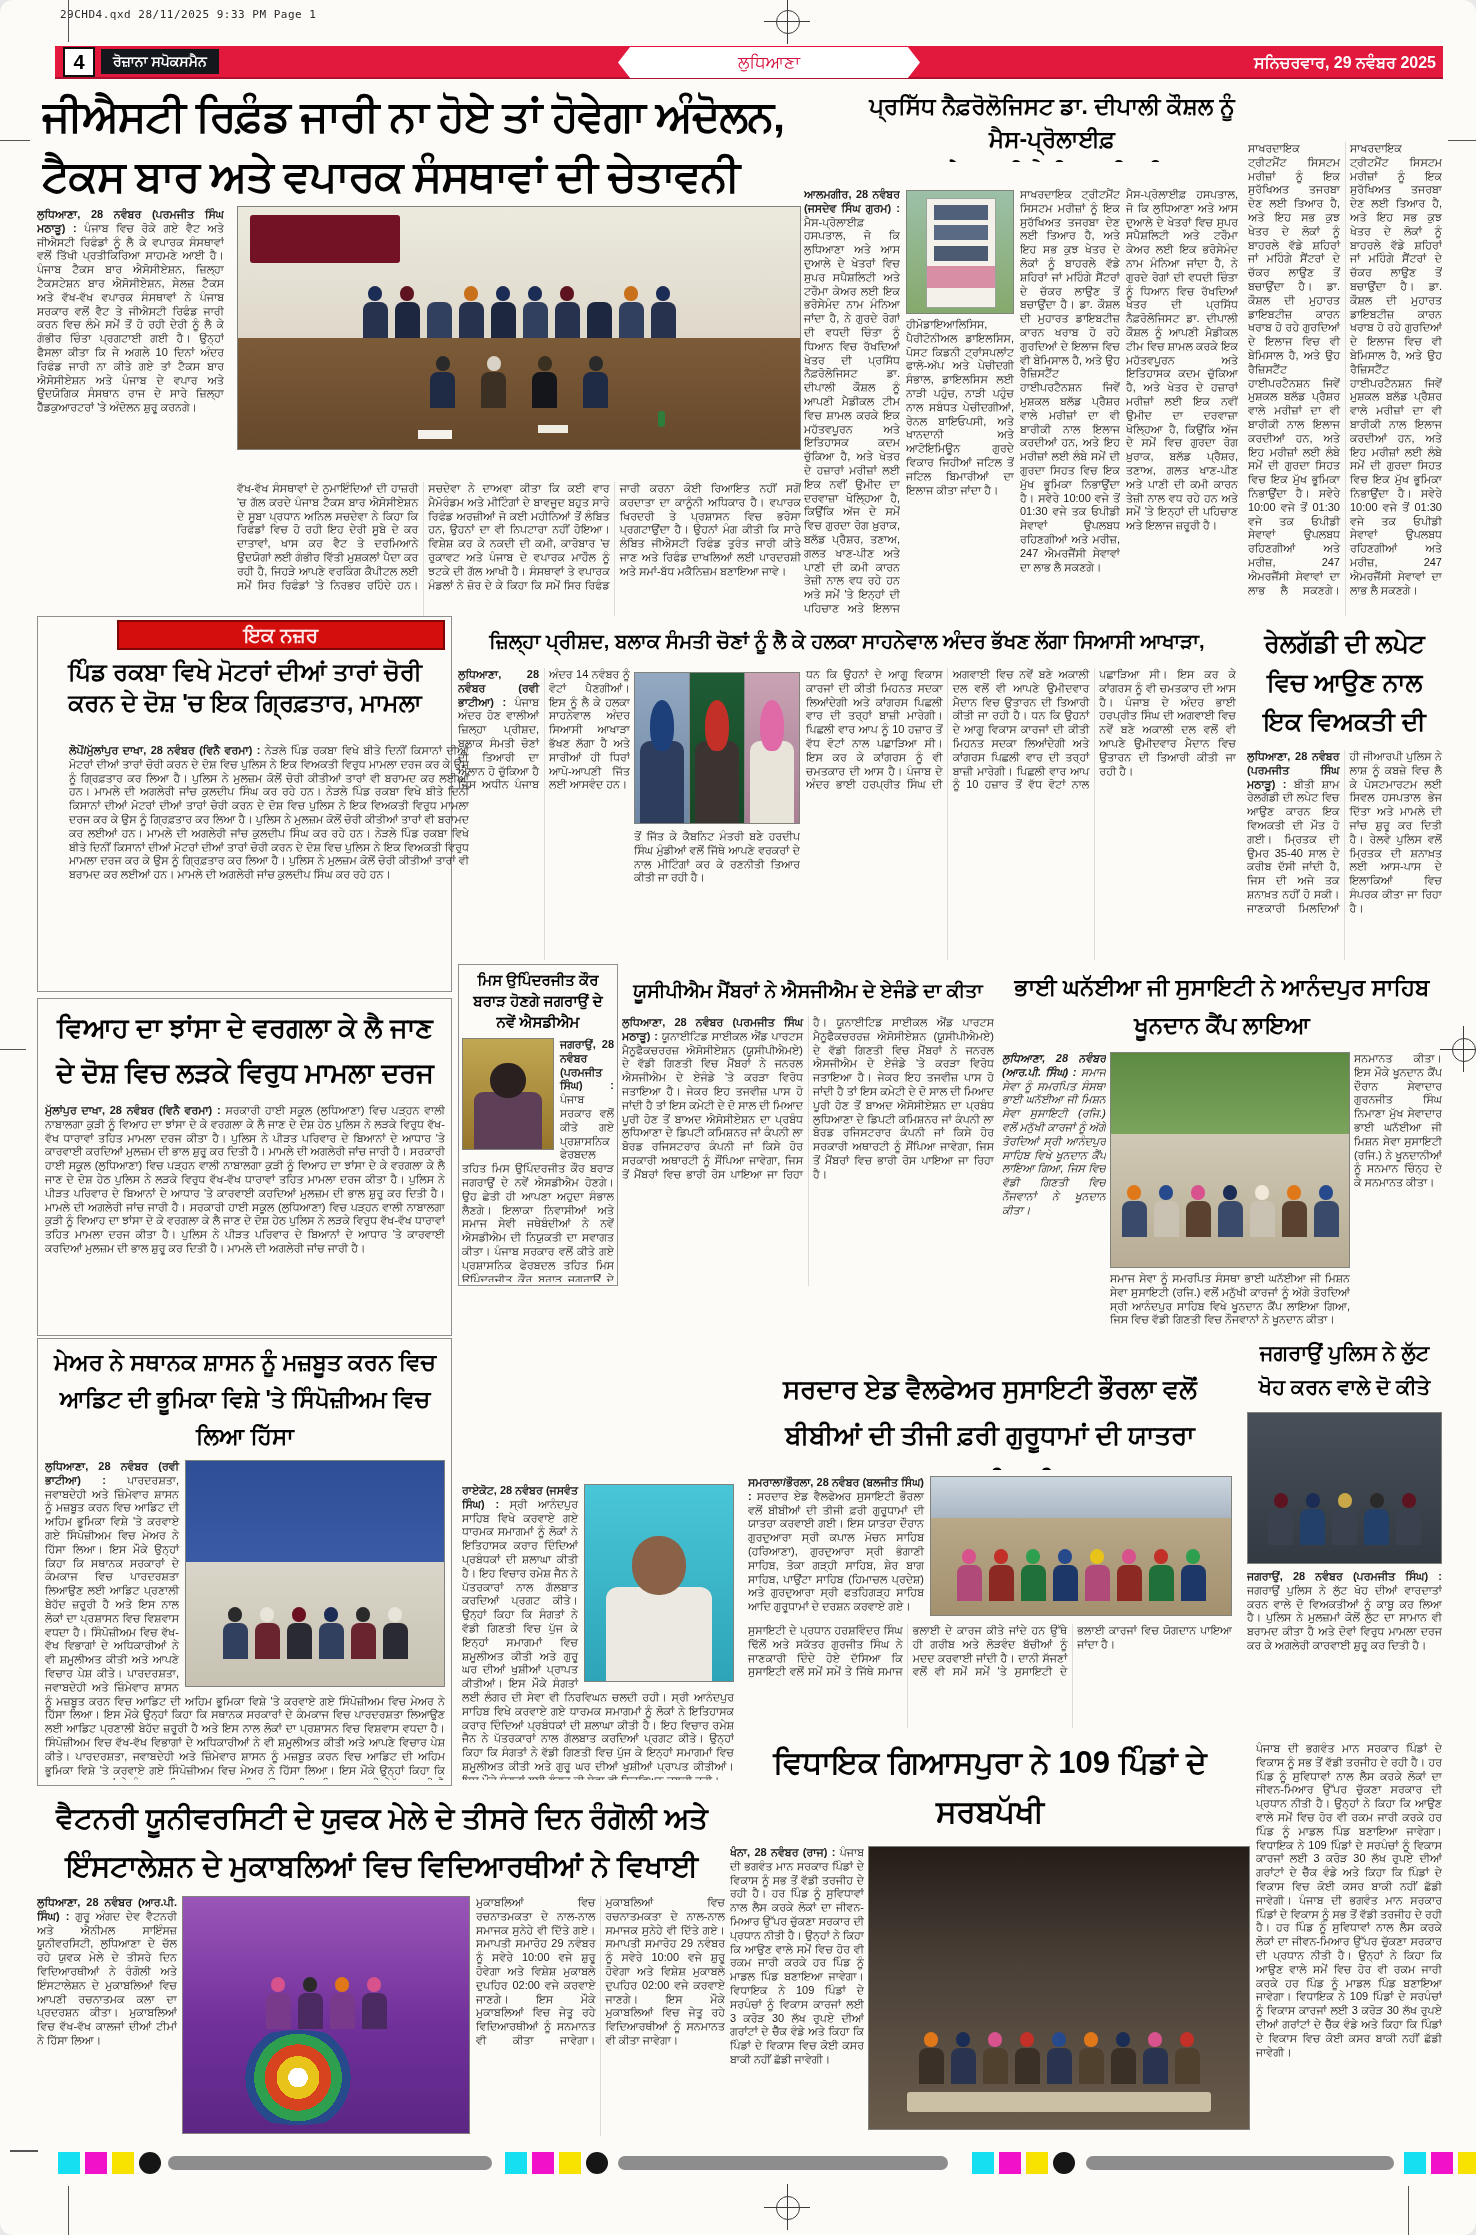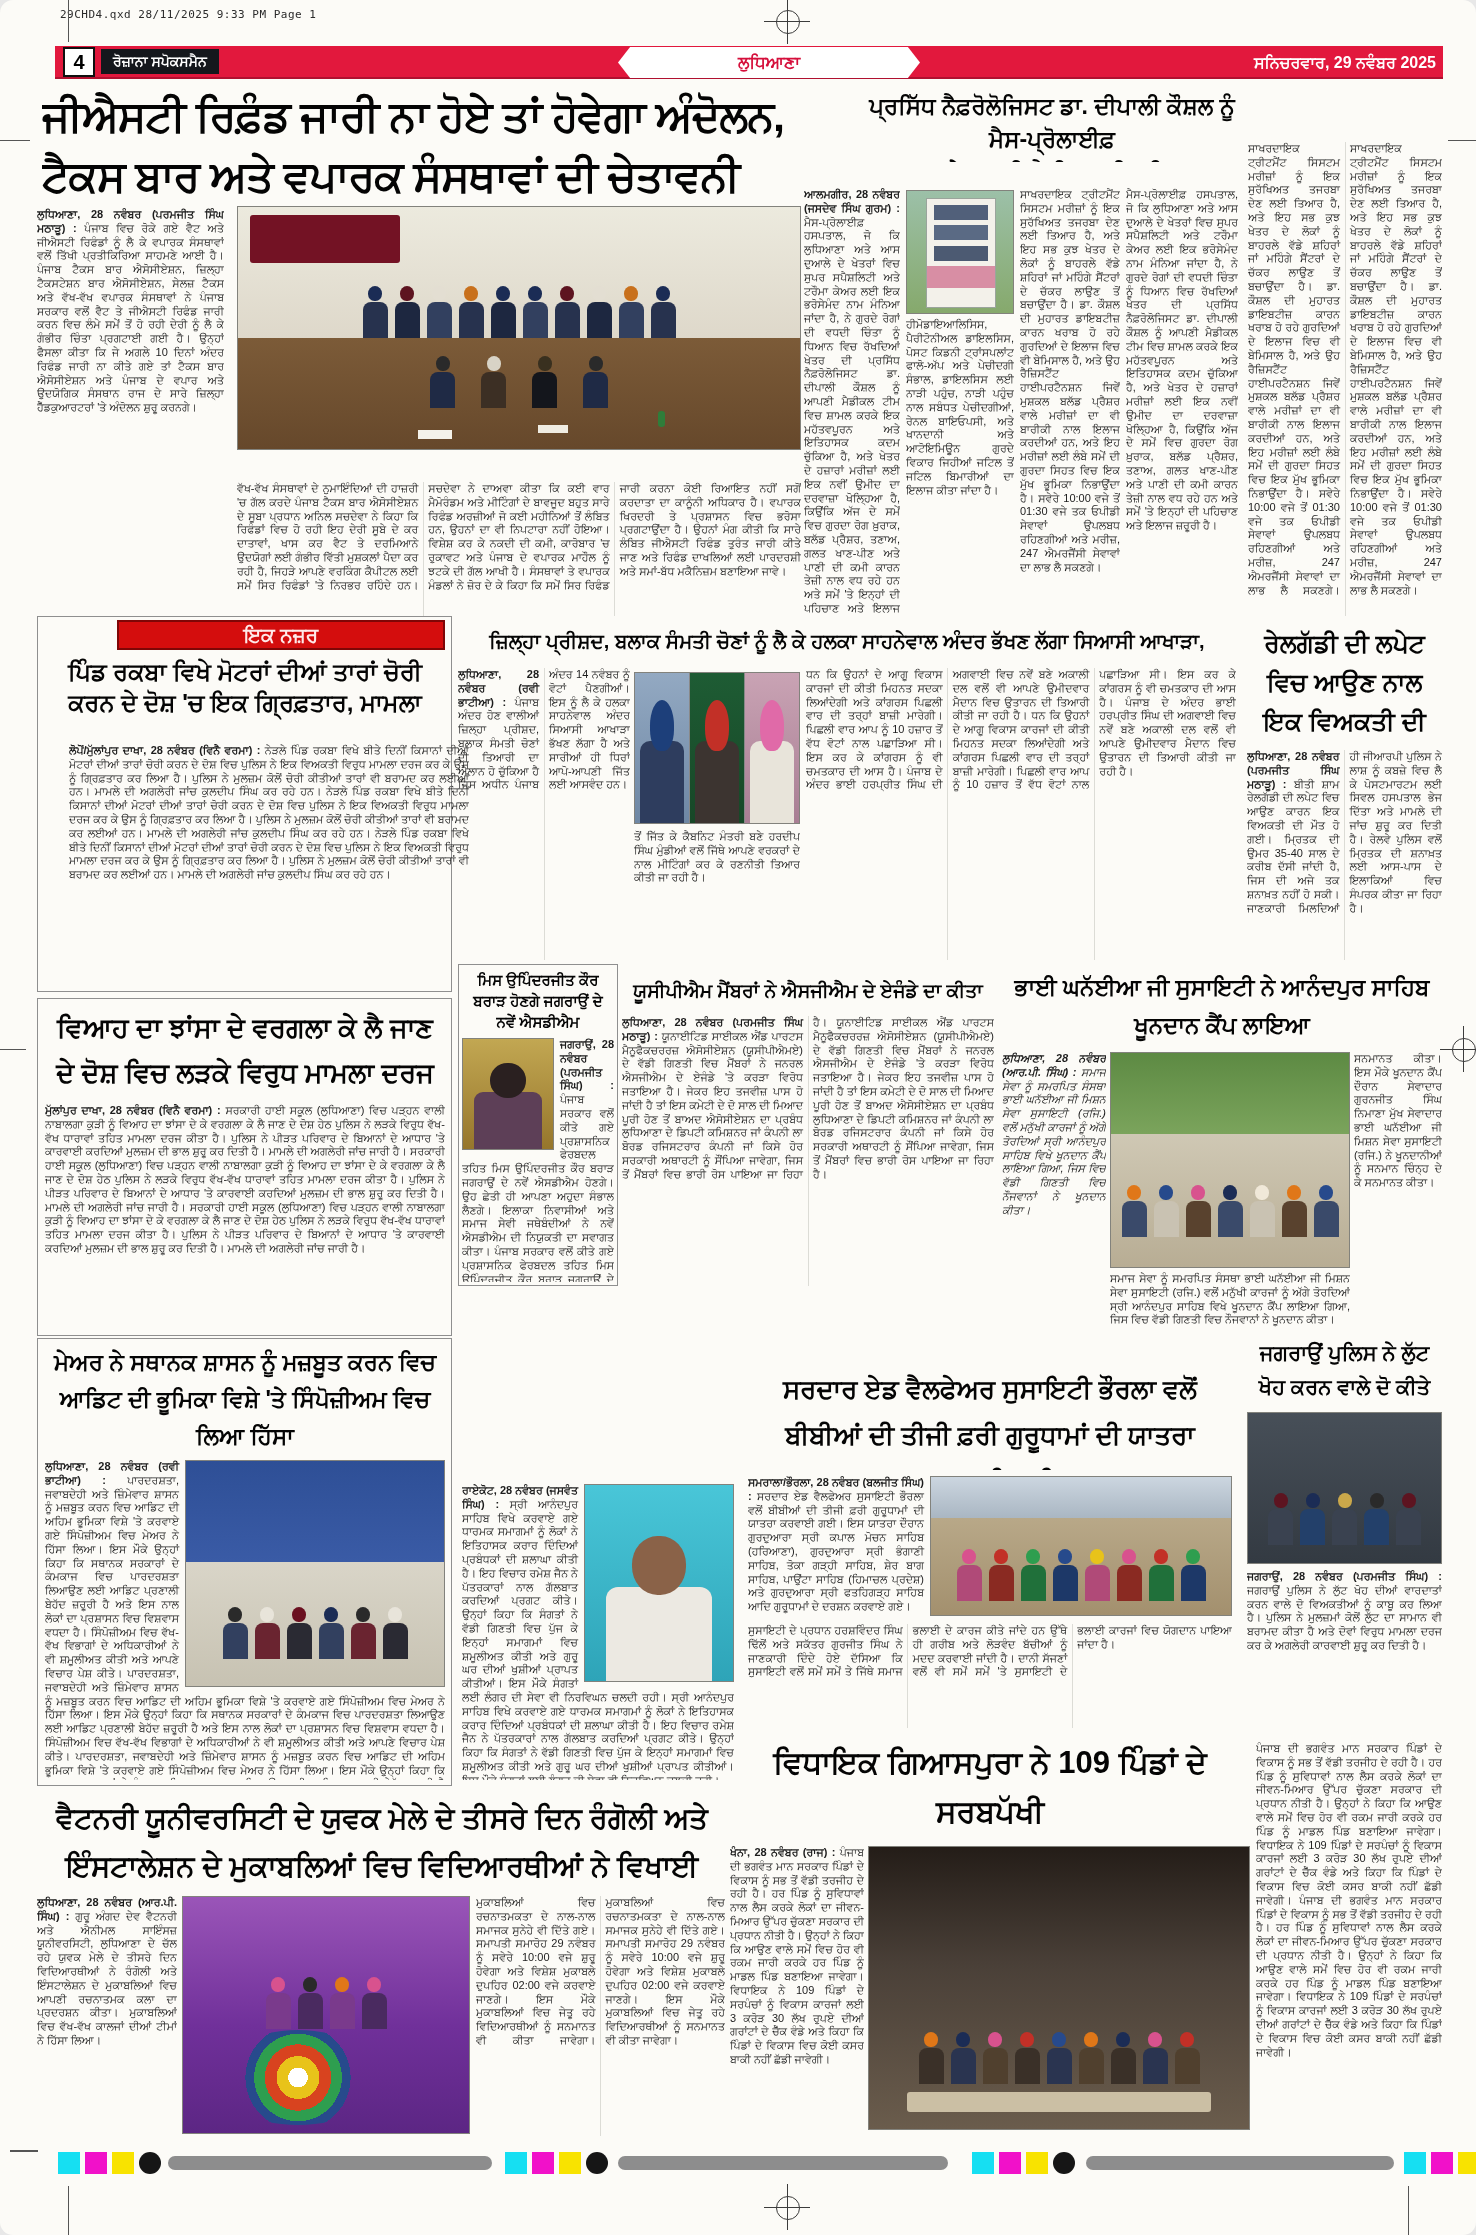--- a/index.html
+++ b/index.html
@@ -4,21 +4,21 @@
 <style>
   html,body{margin:0;padding:0;background:#e8e8e8;}
   .page{position:relative;width:1476px;height:2235px;background:#fcfbf7;overflow:hidden;
         font-family:"Liberation Sans", sans-serif;color:#1b1b1b;border-radius:13px;}
   .abs{position:absolute;box-sizing:border-box;}
   .slug{font-family:"DejaVu Sans Mono", monospace;font-size:11px;color:#2a2a2a;letter-spacing:.5px;}
   .mast{display:flex;align-items:center;}
   .pgnum{background:#fff;border:2px solid #101010;color:#000;font-weight:bold;font-size:20px;
          width:28px;height:26px;line-height:26px;text-align:center;}
   .pname{background:#14171c;color:#fff;font-weight:bold;font-size:14px;line-height:25px;padding:0 12px;}
-  .ribbon{background:#fff;text-align:center;font-weight:bold;font-size:17px;
+  .ribbon{background:#fff;text-align:center;font-weight:normal;font-size:17px;
           clip-path:polygon(4% 0,96% 0,100% 50%,96% 100%,4% 100%,0 50%);}
   .mdate{color:#fff;font-weight:bold;font-size:16px;text-align:right;}
   .hl{font-weight:800;color:#040404;overflow:hidden;}
   .ctr{text-align:center;}
   .body-txt{font-size:11px;line-height:13.8px;text-align:justify;color:#1c1c1c;overflow:hidden;word-break:break-word;}
   .byl{font-weight:bold;}
   .c2{column-count:2;column-gap:10px;column-rule:1px solid #dcdcd6;}
   .c3{column-count:3;column-gap:10px;column-rule:1px solid #dcdcd6;}
   .box{border:1px solid #8f8f8f;}
   .photo{position:absolute;overflow:hidden;border:1px solid #82827c;box-sizing:border-box;}
@@ -184,21 +184,21 @@
     </div>
     <div style="flex:1;background:linear-gradient(180deg,#1e5c34,#174727);position:relative;border-left:1px solid #888;">
       <div style="position:absolute;bottom:0;left:10%;width:80%;height:55%;background:#3c3430;border-radius:10px 10px 0 0;"></div>
       <div style="position:absolute;bottom:48%;left:28%;width:44%;height:34%;background:#c23027;border-radius:50% 50% 42% 42%;"></div>
     </div>
     <div style="flex:1;background:linear-gradient(180deg,#c9a3b4,#a87e93);position:relative;border-left:1px solid #888;">
       <div style="position:absolute;bottom:0;left:10%;width:80%;height:55%;background:#e8e4da;border-radius:10px 10px 0 0;"></div>
       <div style="position:absolute;bottom:48%;left:28%;width:44%;height:34%;background:#e06aa8;border-radius:50% 50% 42% 42%;"></div>
     </div>
   </div>
-  <div class="abs body-txt" style="left:634px;top:830px;width:166px;height:130px;">ਤੋਂ ਜਿੱਤ ਕੇ ਕੈਬਨਿਟ ਮੰਤਰੀ ਬਣੇ ਹਰਦੀਪ ਸਿੰਘ ਮੁੰਡੀਆਂ ਵਲੋਂ ਜਿੱਥੇ ਆਪਣੇ ਵਰਕਰਾਂ ਦੇ ਨਾਲ ਮੀਟਿੰਗਾਂ ਕਰ ਕੇ ਰਣਨੀਤੀ ਤਿਆਰ ਕੀਤੀ ਜਾ ਰਹੀ ਹੈ।</div>
+  <div class="abs body-txt" style="left:634px;top:830px;width:166px;height:130px;font-family:Liberation Serif, serif;">ਤੋਂ ਜਿੱਤ ਕੇ ਕੈਬਨਿਟ ਮੰਤਰੀ ਬਣੇ ਹਰਦੀਪ ਸਿੰਘ ਮੁੰਡੀਆਂ ਵਲੋਂ ਜਿੱਥੇ ਆਪਣੇ ਵਰਕਰਾਂ ਦੇ ਨਾਲ ਮੀਟਿੰਗਾਂ ਕਰ ਕੇ ਰਣਨੀਤੀ ਤਿਆਰ ਕੀਤੀ ਜਾ ਰਹੀ ਹੈ।</div>
   <div class="abs body-txt c3" style="left:806px;top:668px;width:430px;height:292px;">ਧਨ ਕਿ ਉਹਨਾਂ ਦੇ ਆਗੂ ਵਿਕਾਸ ਕਾਰਜਾਂ ਦੀ ਕੀਤੀ ਮਿਹਨਤ ਸਦਕਾ ਲਿਆਂਦੇਗੀ ਅਤੇ ਕਾਂਗਰਸ ਪਿਛਲੀ ਵਾਰ ਦੀ ਤਰ੍ਹਾਂ ਬਾਜ਼ੀ ਮਾਰੇਗੀ। ਪਿਛਲੀ ਵਾਰ ਆਪ ਨੂੰ 10 ਹਜ਼ਾਰ ਤੋਂ ਵੱਧ ਵੋਟਾਂ ਨਾਲ ਪਛਾੜਿਆ ਸੀ। ਇਸ ਕਰ ਕੇ ਕਾਂਗਰਸ ਨੂੰ ਵੀ ਚਮਤਕਾਰ ਦੀ ਆਸ ਹੈ। ਪੰਜਾਬ ਦੇ ਅੰਦਰ ਭਾਈ ਹਰਪ੍ਰੀਤ ਸਿੰਘ ਦੀ ਅਗਵਾਈ ਵਿਚ ਨਵੇਂ ਬਣੇ ਅਕਾਲੀ ਦਲ ਵਲੋਂ ਵੀ ਆਪਣੇ ਉਮੀਦਵਾਰ ਮੈਦਾਨ ਵਿਚ ਉਤਾਰਨ ਦੀ ਤਿਆਰੀ ਕੀਤੀ ਜਾ ਰਹੀ ਹੈ। ਧਨ ਕਿ ਉਹਨਾਂ ਦੇ ਆਗੂ ਵਿਕਾਸ ਕਾਰਜਾਂ ਦੀ ਕੀਤੀ ਮਿਹਨਤ ਸਦਕਾ ਲਿਆਂਦੇਗੀ ਅਤੇ ਕਾਂਗਰਸ ਪਿਛਲੀ ਵਾਰ ਦੀ ਤਰ੍ਹਾਂ ਬਾਜ਼ੀ ਮਾਰੇਗੀ। ਪਿਛਲੀ ਵਾਰ ਆਪ ਨੂੰ 10 ਹਜ਼ਾਰ ਤੋਂ ਵੱਧ ਵੋਟਾਂ ਨਾਲ ਪਛਾੜਿਆ ਸੀ। ਇਸ ਕਰ ਕੇ ਕਾਂਗਰਸ ਨੂੰ ਵੀ ਚਮਤਕਾਰ ਦੀ ਆਸ ਹੈ। ਪੰਜਾਬ ਦੇ ਅੰਦਰ ਭਾਈ ਹਰਪ੍ਰੀਤ ਸਿੰਘ ਦੀ ਅਗਵਾਈ ਵਿਚ ਨਵੇਂ ਬਣੇ ਅਕਾਲੀ ਦਲ ਵਲੋਂ ਵੀ ਆਪਣੇ ਉਮੀਦਵਾਰ ਮੈਦਾਨ ਵਿਚ ਉਤਾਰਨ ਦੀ ਤਿਆਰੀ ਕੀਤੀ ਜਾ ਰਹੀ ਹੈ।</div>
 
   <div class="abs hl ctr" style="left:1247px;top:624px;width:195px;height:120px;font-size:25px;line-height:39px;">ਰੇਲਗੱਡੀ ਦੀ ਲਪੇਟ ਵਿਚ ਆਉਣ ਨਾਲ ਇਕ ਵਿਅਕਤੀ ਦੀ ਮੌਤ</div>
   <div class="abs body-txt c2" style="left:1247px;top:750px;width:195px;height:210px;">
     <b class="byl">ਲੁਧਿਆਣਾ, 28 ਨਵੰਬਰ (ਪਰਮਜੀਤ ਸਿੰਘ ਮਠਾੜੂ) :</b>
     <span>ਬੀਤੀ ਸ਼ਾਮ ਰੇਲਗੱਡੀ ਦੀ ਲਪੇਟ ਵਿਚ ਆਉਣ ਕਾਰਨ ਇਕ ਵਿਅਕਤੀ ਦੀ ਮੌਤ ਹੋ ਗਈ। ਮ੍ਰਿਤਕ ਦੀ ਉਮਰ 35-40 ਸਾਲ ਦੇ ਕਰੀਬ ਦੱਸੀ ਜਾਂਦੀ ਹੈ, ਜਿਸ ਦੀ ਅਜੇ ਤਕ ਸ਼ਨਾਖ਼ਤ ਨਹੀਂ ਹੋ ਸਕੀ। ਜਾਣਕਾਰੀ ਮਿਲਦਿਆਂ ਹੀ ਜੀਆਰਪੀ ਪੁਲਿਸ ਨੇ ਲਾਸ਼ ਨੂੰ ਕਬਜ਼ੇ ਵਿਚ ਲੈ ਕੇ ਪੋਸਟਮਾਰਟਮ ਲਈ ਸਿਵਲ ਹਸਪਤਾਲ ਭੇਜ ਦਿੱਤਾ ਅਤੇ ਮਾਮਲੇ ਦੀ ਜਾਂਚ ਸ਼ੁਰੂ ਕਰ ਦਿਤੀ ਹੈ। ਰੇਲਵੇ ਪੁਲਿਸ ਵਲੋਂ ਮ੍ਰਿਤਕ ਦੀ ਸ਼ਨਾਖ਼ਤ ਲਈ ਆਸ-ਪਾਸ ਦੇ ਇਲਾਕਿਆਂ ਵਿਚ ਸੰਪਰਕ ਕੀਤਾ ਜਾ ਰਿਹਾ ਹੈ।</span>
   </div>
 
   <div class="abs box" style="left:37px;top:998px;width:415px;height:338px;"></div>
   <div class="abs hl ctr" style="left:45px;top:1006px;width:400px;height:92px;font-size:27px;line-height:45px;">ਵਿਆਹ ਦਾ ਝਾਂਸਾ ਦੇ ਵਰਗਲਾ ਕੇ ਲੈ ਜਾਣ ਦੇ ਦੋਸ਼ ਵਿਚ ਲੜਕੇ ਵਿਰੁਧ ਮਾਮਲਾ ਦਰਜ</div>

